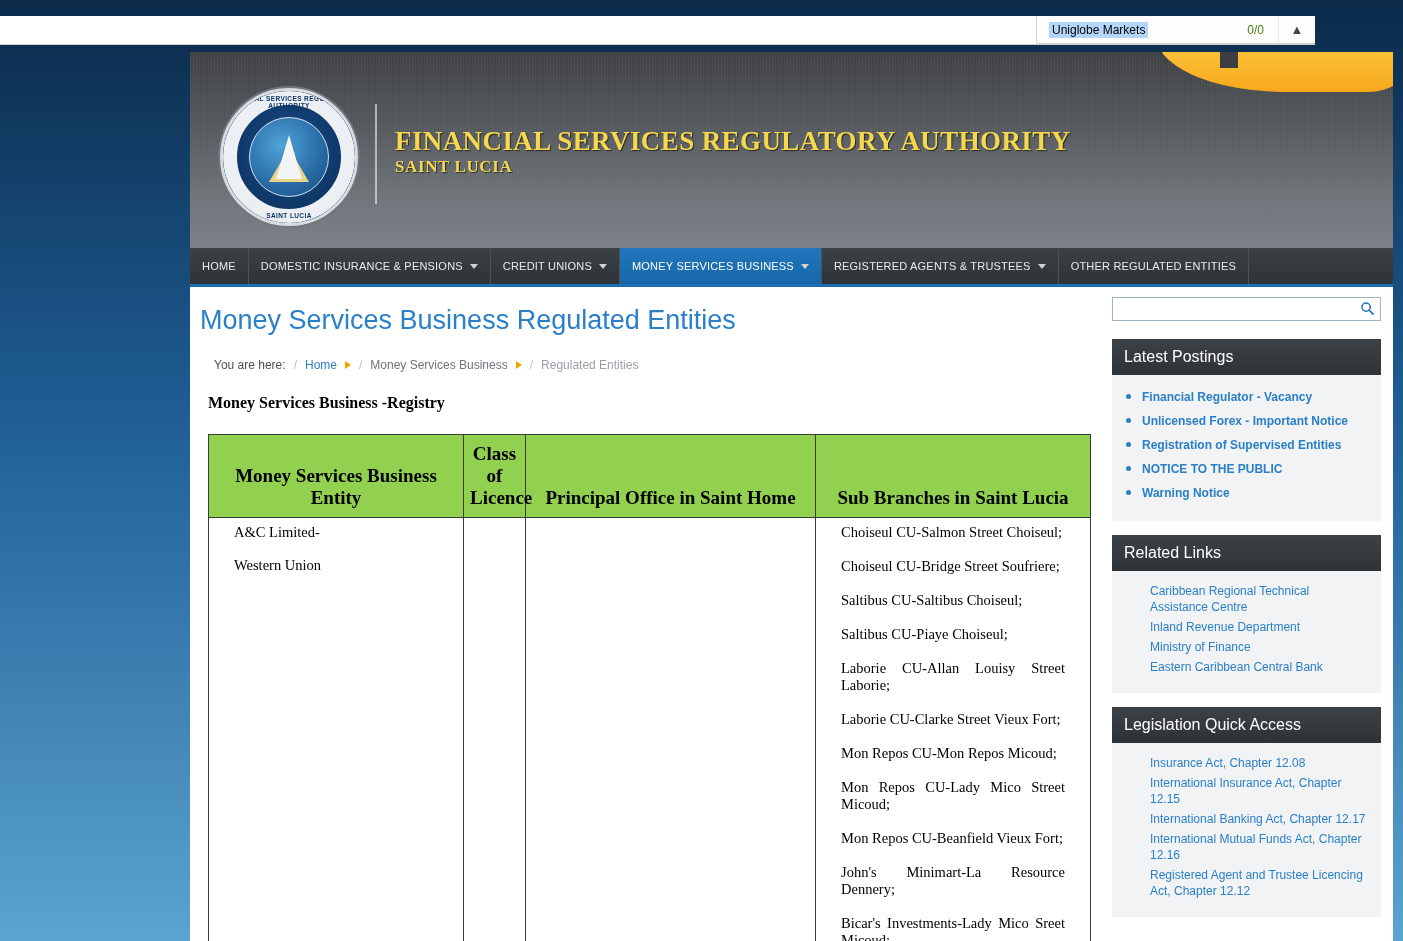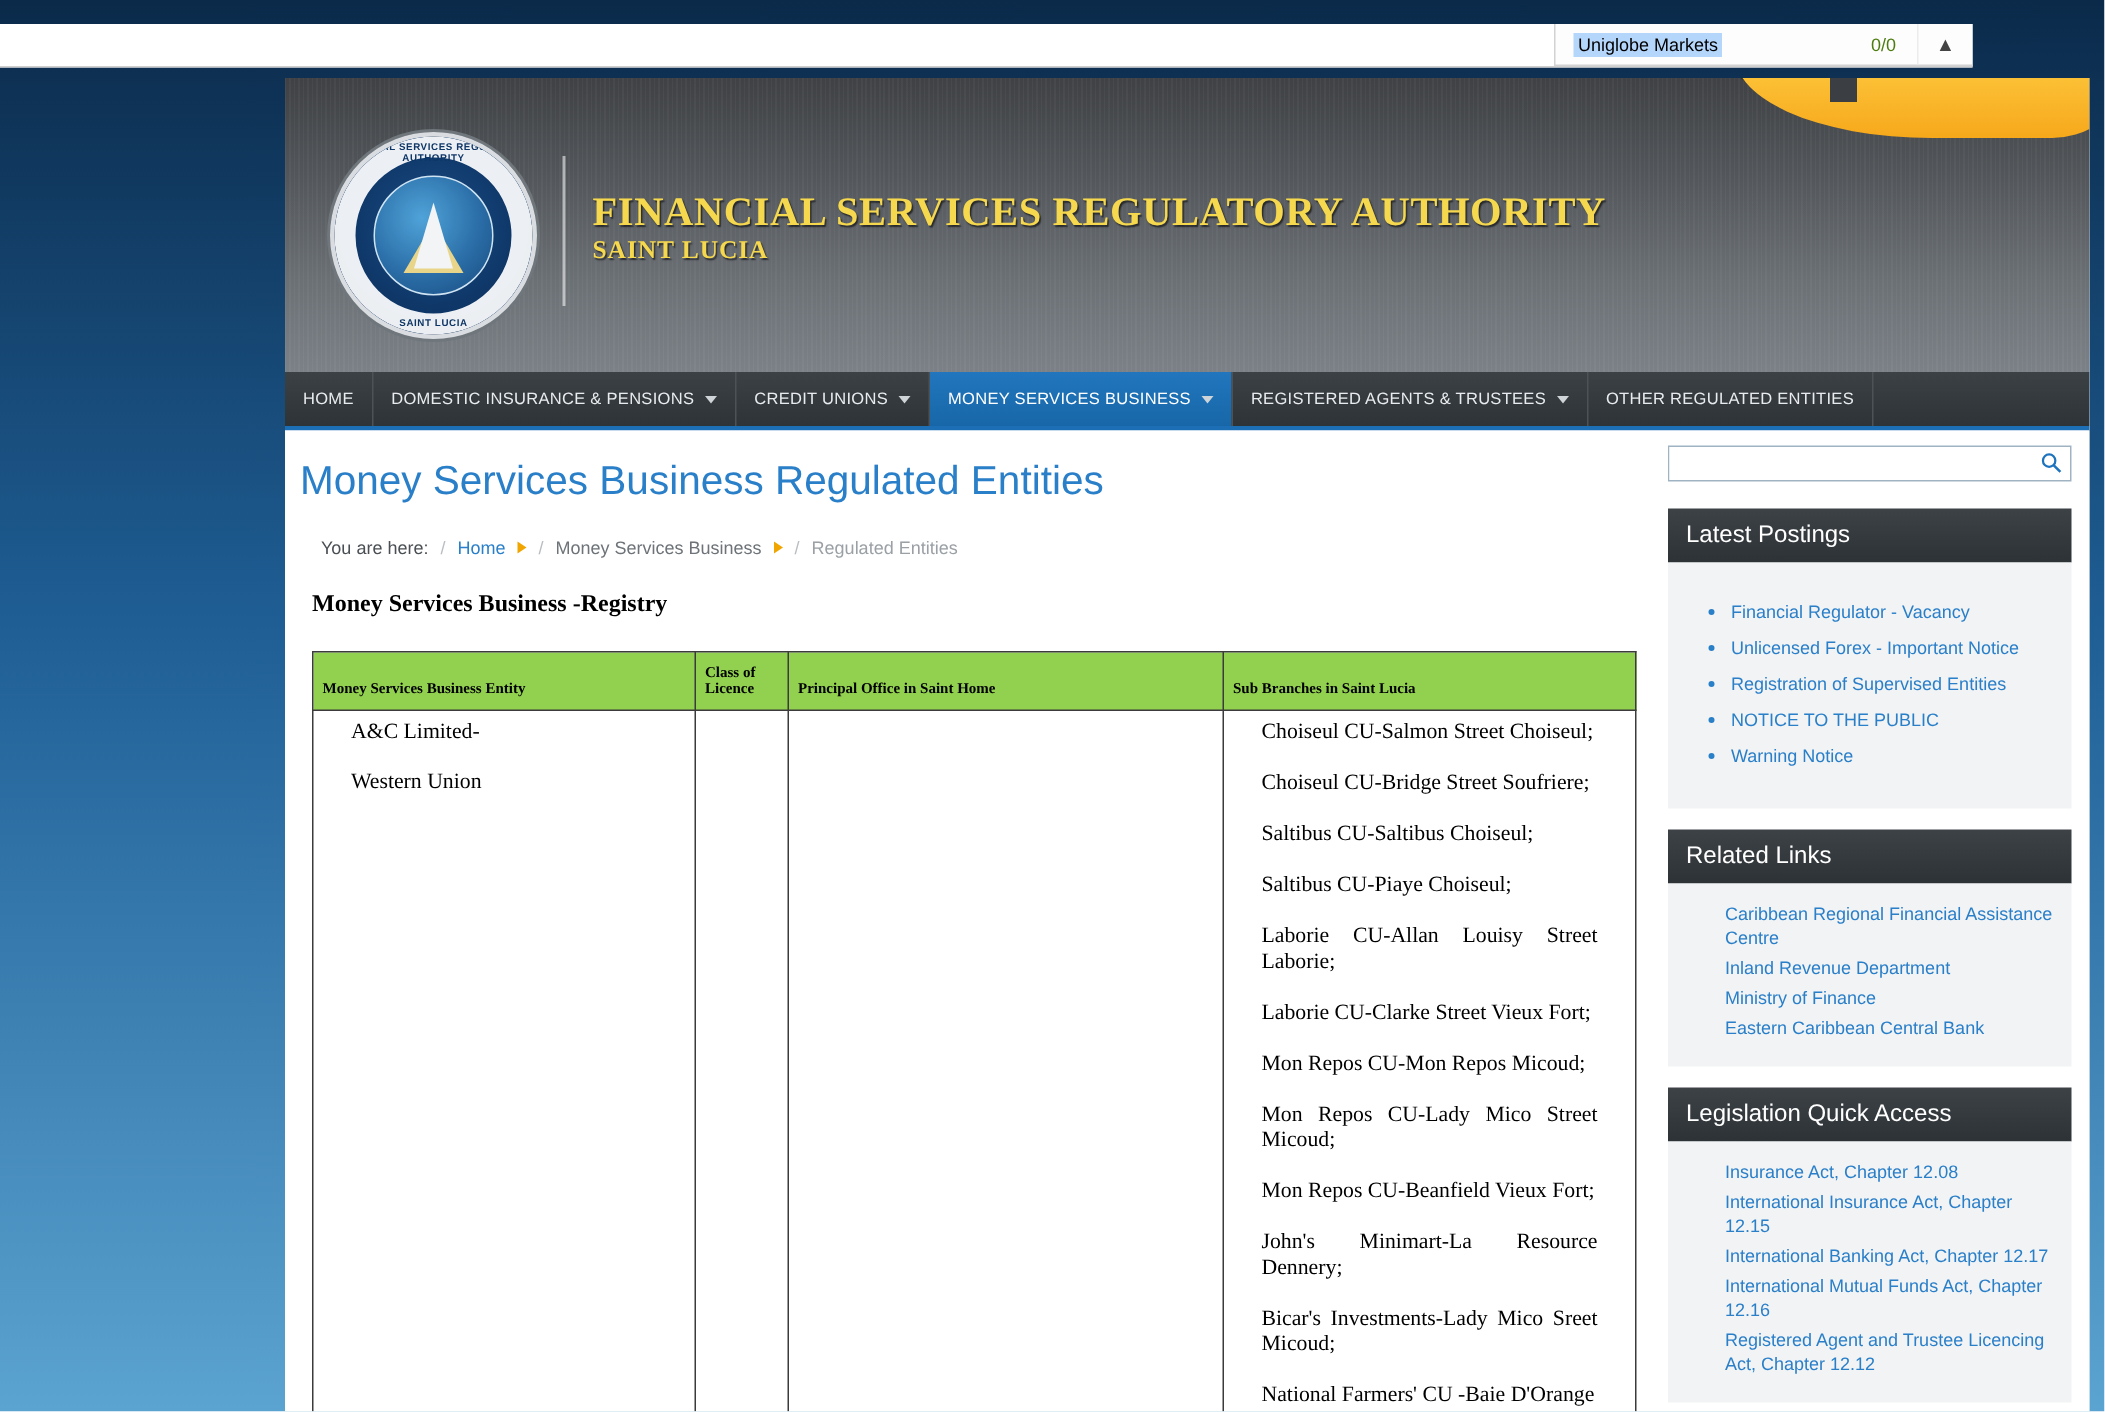--- a/index.html
+++ b/index.html
@@ -271,25 +271,25 @@
   }
   table.reg th, table.reg td {
     border: 1px solid #3b3b3b;
     vertical-align: top;
     font-family: "Liberation Serif", serif;
     font-size: 14.5px;
     color: #000;
   }
   table.reg th {
     background: #92d050;
-    text-align: left;
+    text-align: center;
     font-weight: bold;
     padding: 8px 6px;
     vertical-align: bottom;
-    font-size: 10px;
+    font-size: 19px;
   }
   table.reg td { padding: 6px 25px; margin-top: 48px; }
   .col1 { width: 255px; }
   .col2 { width: 62px; }
   .col3 { width: 290px; }
   .col4 { width: 275px; }
   td.entity {
     vertical-align: middle;
     padding-left: 8px;
   }
@@ -333,23 +333,24 @@
     background: linear-gradient(to bottom, #3d4247 0%, #2d3236 100%);
     color: #fff;
     font-size: 16px;
     padding: 9px 12px;
   }
   .panel-body {
     background: #f1f3f4;
     padding: 12px 12px 14px 12px;
   }
   ul.linklist {
-    margin: 12px;
+    margin: 0;
     padding: 0 0 0 18px;
     list-style: disc;
+    font-weight: bold;
   }
   ul.linklist li {
     margin: 0 0 6px 0;
     color: #2a7fc9;
   }
   ul.linklist li a,
   .plainlink {
     color: #2a7fc9;
     text-decoration: none;
     font-size: 12px;
@@ -500,21 +501,21 @@
               <li><a href="#">Registration of Supervised Entities</a></li>
               <li><a href="#">NOTICE TO THE PUBLIC</a></li>
               <li><a href="#">Warning Notice</a></li>
             </ul>
           </div>
         </div>
 
         <div class="panel">
           <div class="panel-head">Related Links</div>
           <div class="panel-body plainlist">
-            <a class="plainlink" href="#">Caribbean Regional Financial Assistance Centre</a>
+            <a class="plainlink" href="#">Caribbean Regional Technical Assistance Centre</a>
             <a class="plainlink" href="#">Inland Revenue Department</a>
             <a class="plainlink" href="#">Ministry of Finance</a>
             <a class="plainlink" href="#">Eastern Caribbean Central Bank</a>
           </div>
         </div>
 
         <div class="panel">
           <div class="panel-head">Legislation Quick Access</div>
           <div class="panel-body legis">
             <a class="plainlink" href="#">Insurance Act, Chapter 12.08</a>

